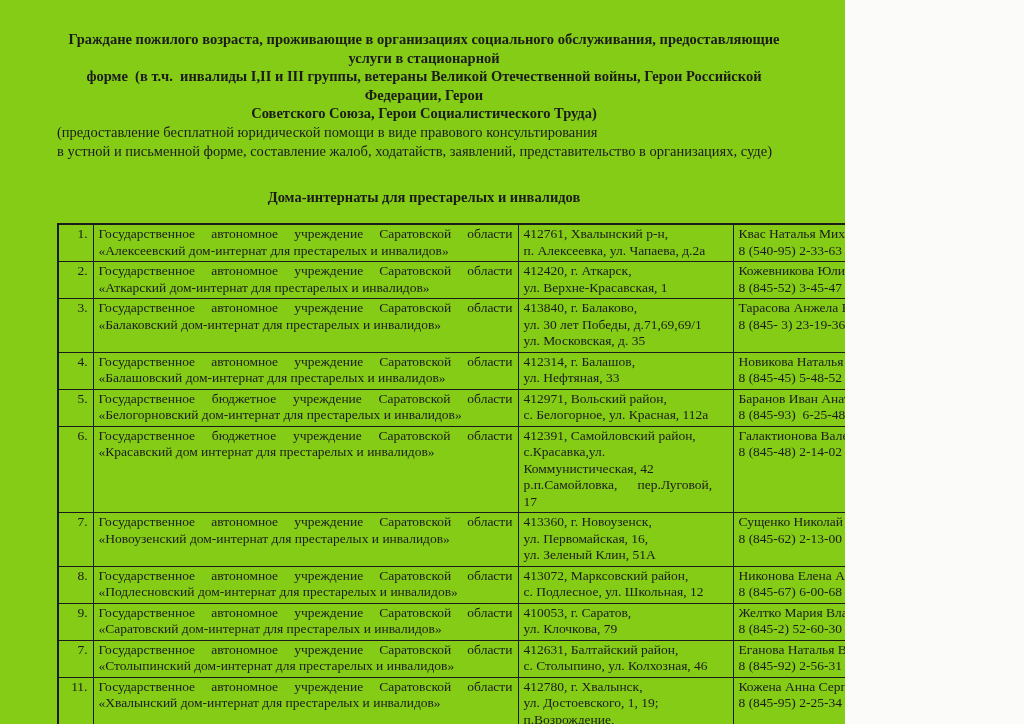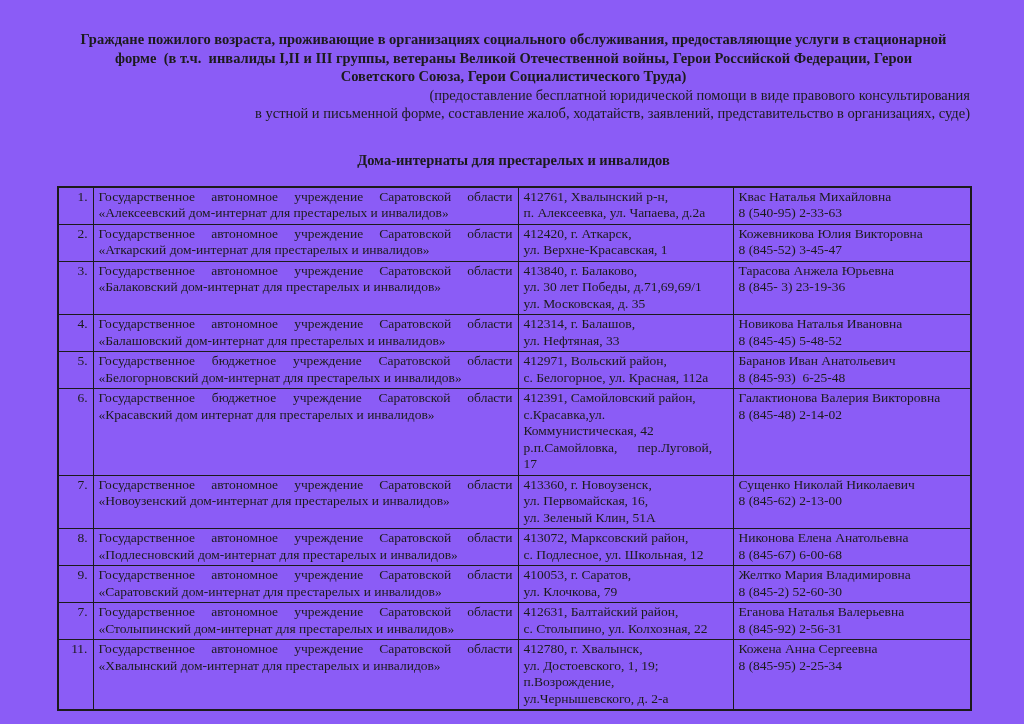--- a/index.html
+++ b/index.html
@@ -4,39 +4,39 @@
 <style>
   html, body {
     margin: 0;
     padding: 0;
     background: #fbfbfa;
     font-family: "Liberation Serif", "DejaVu Serif", serif;
     color: #1b1b1b;
   }
   .page {
     position: relative;
-    width: 1024px;
+    width: 845px;
     height: 724px;
     box-sizing: border-box;
     padding: 30px 54px 0 57px;
     overflow: hidden;
-    background: #8b5cf6;
+    background: #84cc16;
   }
   .doc-title {
     font-weight: bold;
     font-size: 14.5px;
     line-height: 18.6px;
     text-align: center;
     white-space: pre-wrap;
   }
   .doc-subtitle {
     font-weight: normal;
     font-size: 14.5px;
     line-height: 18.6px;
-    text-align: right;
+    text-align: left;
     white-space: pre-wrap;
   }
   .section-title {
     font-weight: bold;
     font-size: 14.5px;
     line-height: 18px;
     text-align: center;
     margin-top: 28px;
     margin-bottom: 17px;
   }
@@ -169,21 +169,21 @@
     <td class="cell-addr">410053, г. Саратов,
 ул. Клочкова, 79</td>
     <td class="cell-contact">Желтко Мария Владимировна
 8 (845-2) 52-60-30</td>
   </tr>
 
   <tr>
     <td class="cell-num">7.</td>
     <td class="cell-name">Государственное автономное учреждение Саратовской области «Столыпинский дом-интернат для престарелых и инвалидов»</td>
     <td class="cell-addr">412631, Балтайский район,
-с. Столыпино, ул. Колхозная, 22</td>
+с. Столыпино, ул. Колхозная, 46</td>
     <td class="cell-contact">Еганова Наталья Валерьевна
 8 (845-92) 2-56-31</td>
   </tr>
 
   <tr>
     <td class="cell-num">11.</td>
     <td class="cell-name">Государственное автономное учреждение Саратовской области «Хвалынский дом-интернат для престарелых и инвалидов»</td>
     <td class="cell-addr">412780, г. Хвалынск,
 ул. Достоевского, 1, 19;
 п.Возрождение,

